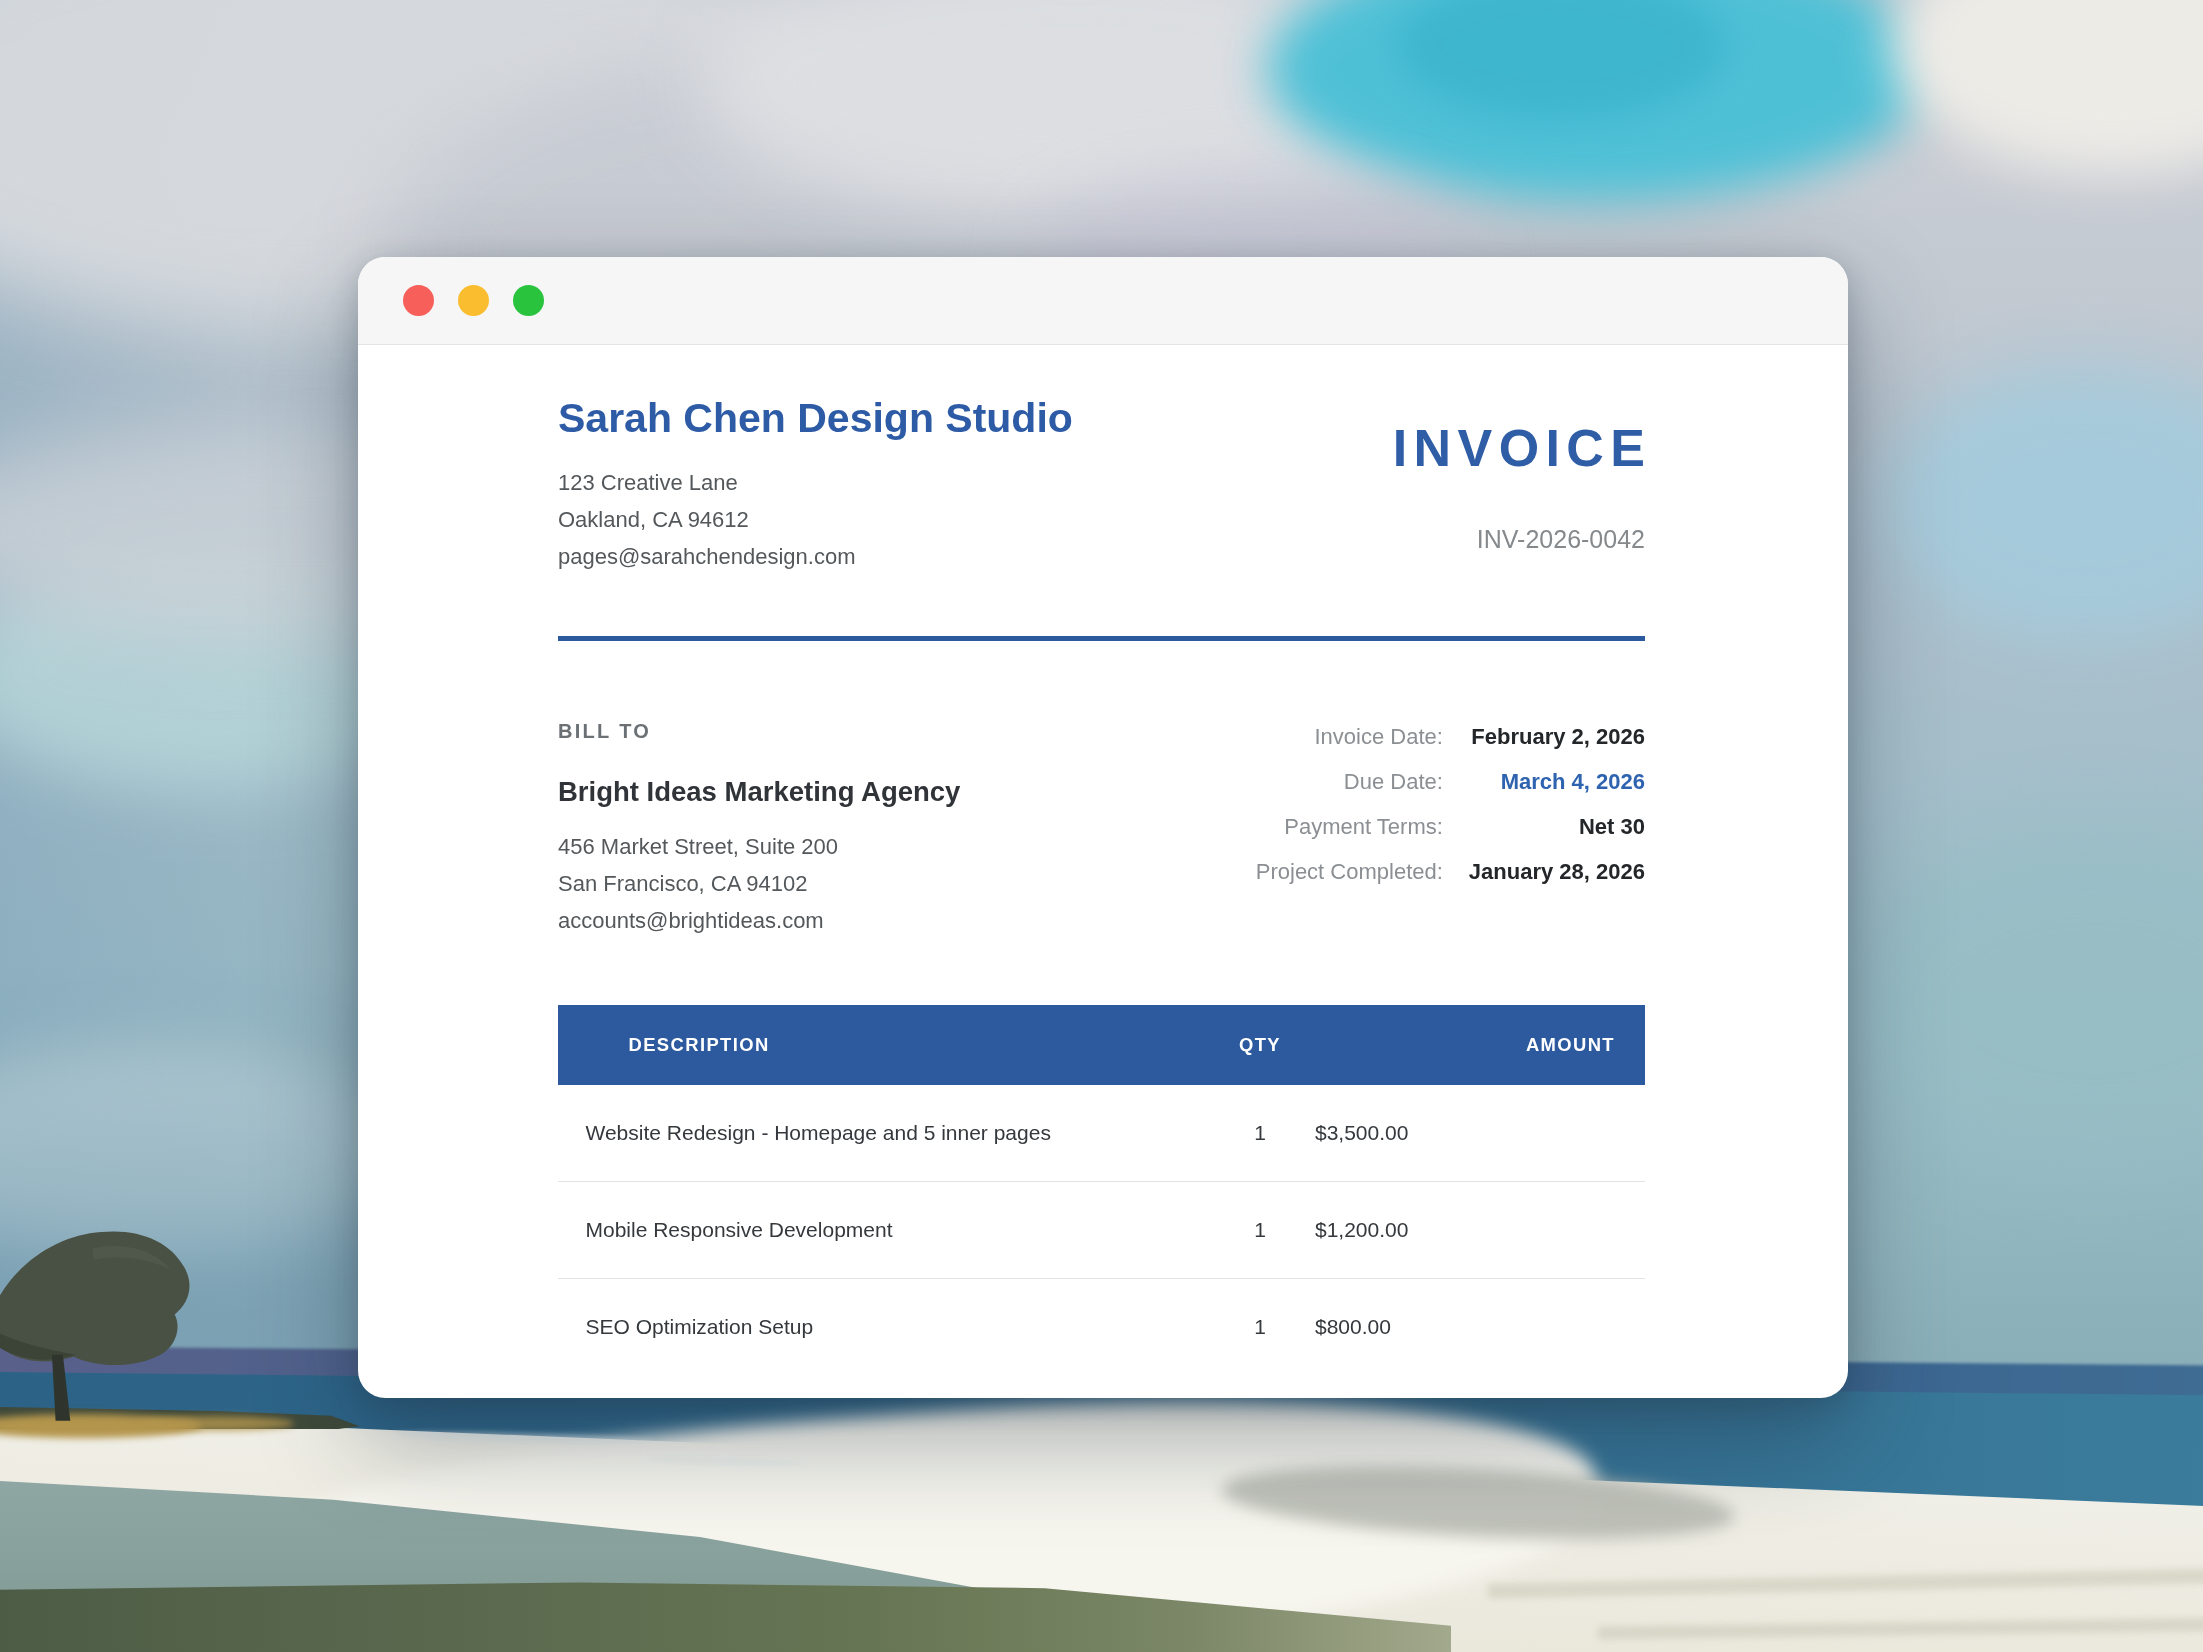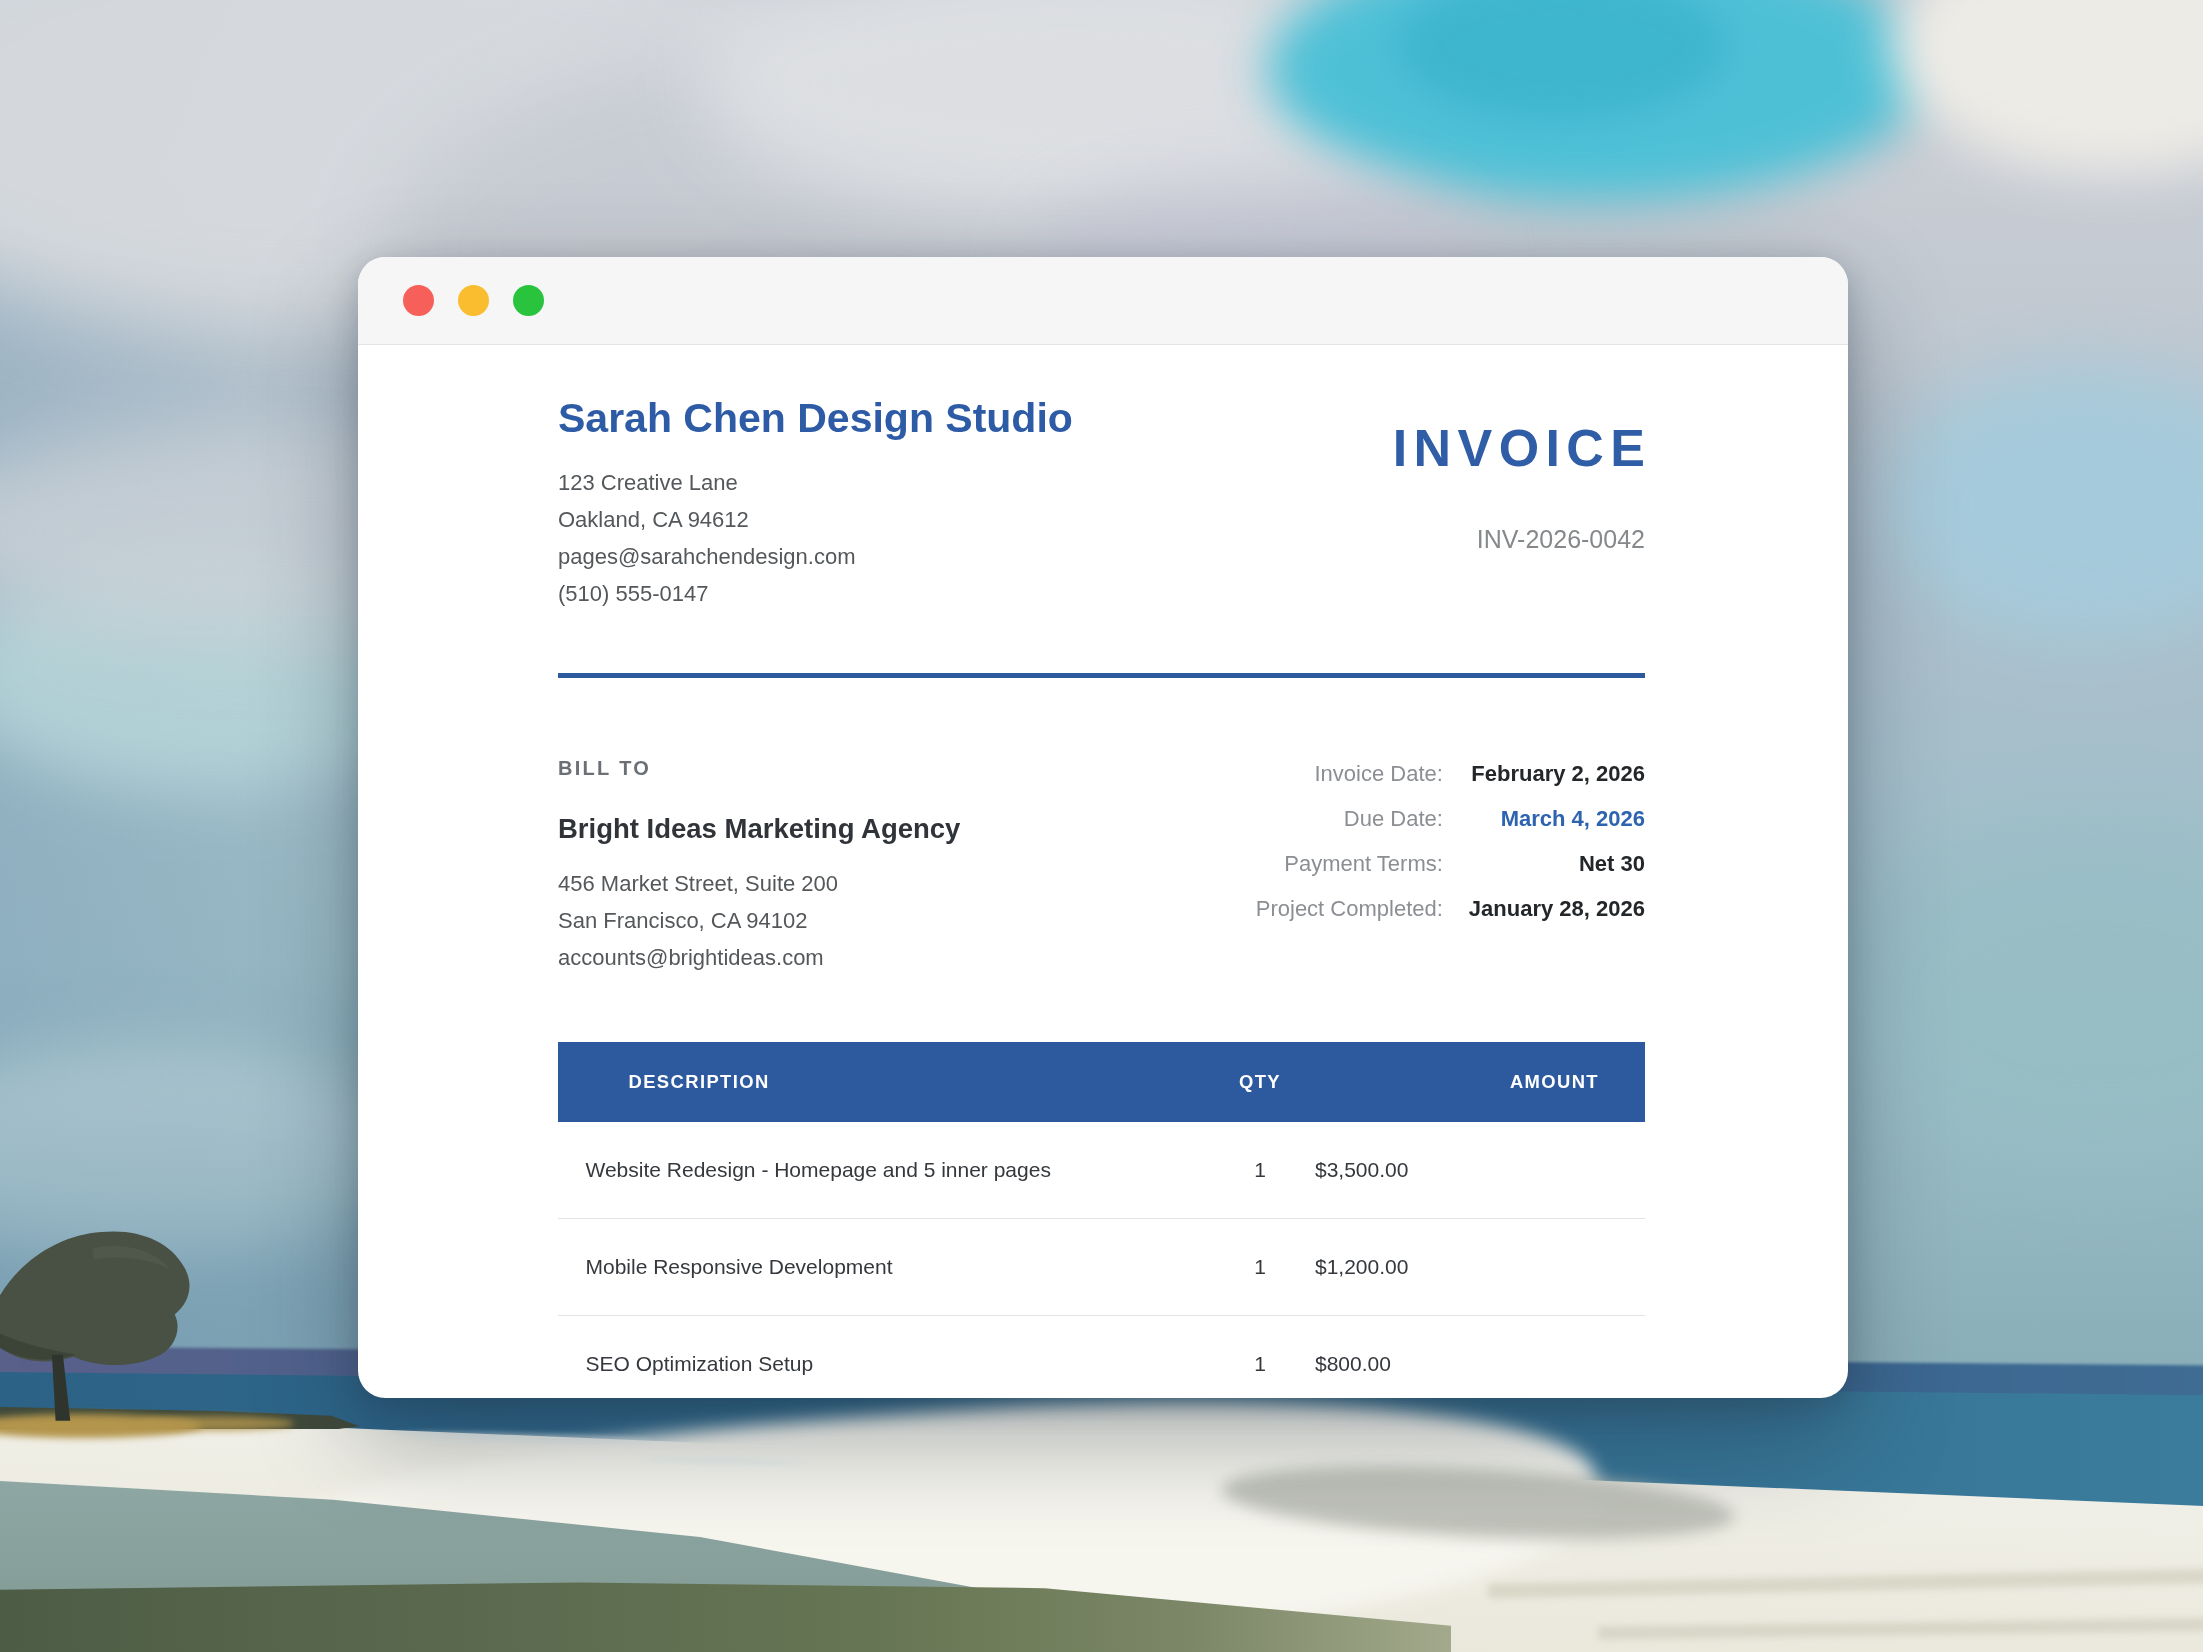--- a/index.html
+++ b/index.html
@@ -96,21 +96,21 @@
     align-content:start;min-width:478px;margin-top:-5.5px;}
   .detail-label{font-size:22px;color:#8b8f93;text-align:right;line-height:45px;}
   .detail-value{font-size:22px;font-weight:bold;color:#24272a;text-align:right;line-height:45px;}
   .detail-value.highlight{color:#2e63b0;}
 
   .items-table{margin-top:66px;}
   .thead{display:grid;grid-template-columns:647px 110px 1fr;align-items:center;
     height:80px;background:#2d5a9e;color:#ffffff;font-size:18.4px;font-weight:bold;letter-spacing:1.4px;}
   .th-desc{padding-left:27.5px;margin-left:43px;}
   .th-qty{text-align:center;}
-  .th-amt{text-align:right;padding-right:46px;}
+  .th-amt{text-align:right;padding-right:30px;}
   .trow{display:grid;grid-template-columns:647px 110px 1fr;align-items:center;height:96px;
     font-size:21px;color:#35393d;border-bottom:1.8px solid #e3e3e3;}
   .trow:last-child{border-bottom:none;}
   .td-desc{padding-left:27.5px;}
   .td-qty{text-align:center;}
   .td-amt{padding-right:30px;}
 </style>
 </head>
 <body>
 
@@ -169,21 +169,20 @@
 
     <div class="invoice-body">
 
       <div class="header-row">
         <div>
           <div class="company-name">Sarah Chen Design Studio</div>
           <div class="company-address">
             <div>123 Creative Lane</div>
             <div>Oakland, CA 94612</div>
             <div>pages@sarahchendesign.com</div>
-            <div>(510) 555-0147</div>
           </div>
         </div>
         <div class="inv-col">
           <div class="inv-title">INVOICE</div>
           <div class="inv-number">INV-2026-0042</div>
         </div>
       </div>
 
       <div class="divider"></div>
 

